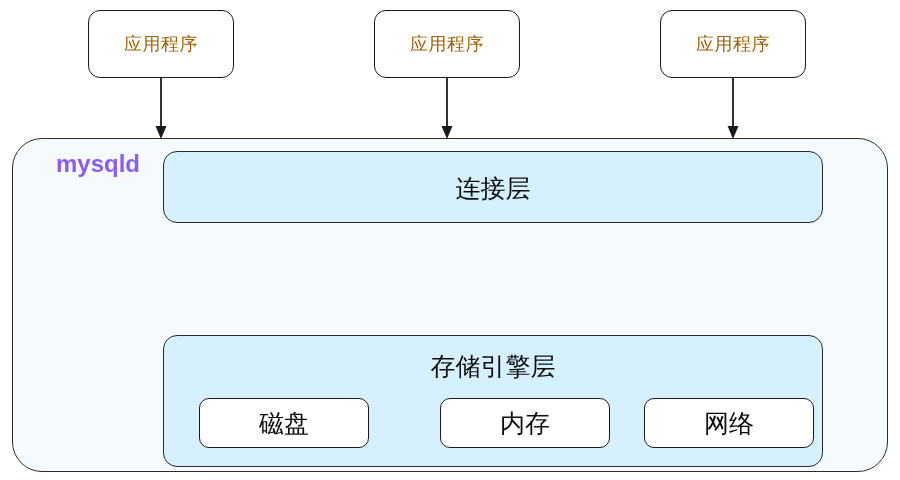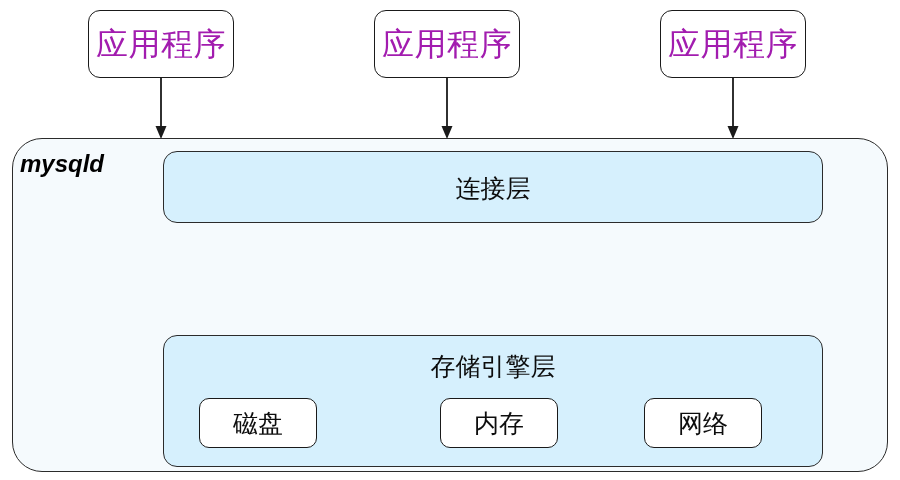--- a/index.html
+++ b/index.html
@@ -23,22 +23,22 @@
     height: 68px;
     border: 1.6px solid #1a1a1a;
     border-radius: 12px;
     background: #ffffff;
     display: flex;
     align-items: center;
     justify-content: center;
     box-sizing: border-box;
   }
   .app-box .app-label {
-    font-size: 32px;
-    color: #a21caf;
+    font-size: 18px;
+    color: #a16207;
     letter-spacing: 0.5px;
     line-height: 1;
   }
   #app-box-1 { left: 88px;  top: 10px; }
   #app-box-2 { left: 374px; top: 10px; }
   #app-box-3 { left: 660px; top: 10px; }
 
   
   .arrow {
     position: absolute;
@@ -60,26 +60,25 @@
     box-sizing: border-box;
     border: 1.6px solid #2b2b2b;
     border-radius: 30px;
     background: #f5fafd;
   }
   #mysqld-label {
     position: absolute;
     left: 20px;
     top: 152px;
     width: 120px;
-    text-align: left;
+    text-align: right;
     font-size: 24px;
     font-weight: 600;
-    color: #000000;
+    color: #8b5cf6;
     line-height: 1;
-    font-style: italic;
   }
 
   
   .layer-box {
     position: absolute;
     left: 150px;
     width: 660px;
     box-sizing: border-box;
     border: 1.6px solid #2b2b2b;
     border-radius: 14px;
@@ -108,21 +107,21 @@
     line-height: 1;
   }
   #layer-connection .layer-title { top: 24px; }
   #layer-sql .layer-title { top: 24px; }
   #layer-storage .layer-title { top: 18px; }
 
   
   .sub-box {
     position: absolute;
     top: 62px;
-    width: 118px;
+    width: 170px;
     height: 50px;
     box-sizing: border-box;
     border: 1.6px solid #1a1a1a;
     border-radius: 10px;
     background: #ffffff;
     display: flex;
     align-items: center;
     justify-content: center;
   }
   #sub-box-disk    { left: 35px;  }

